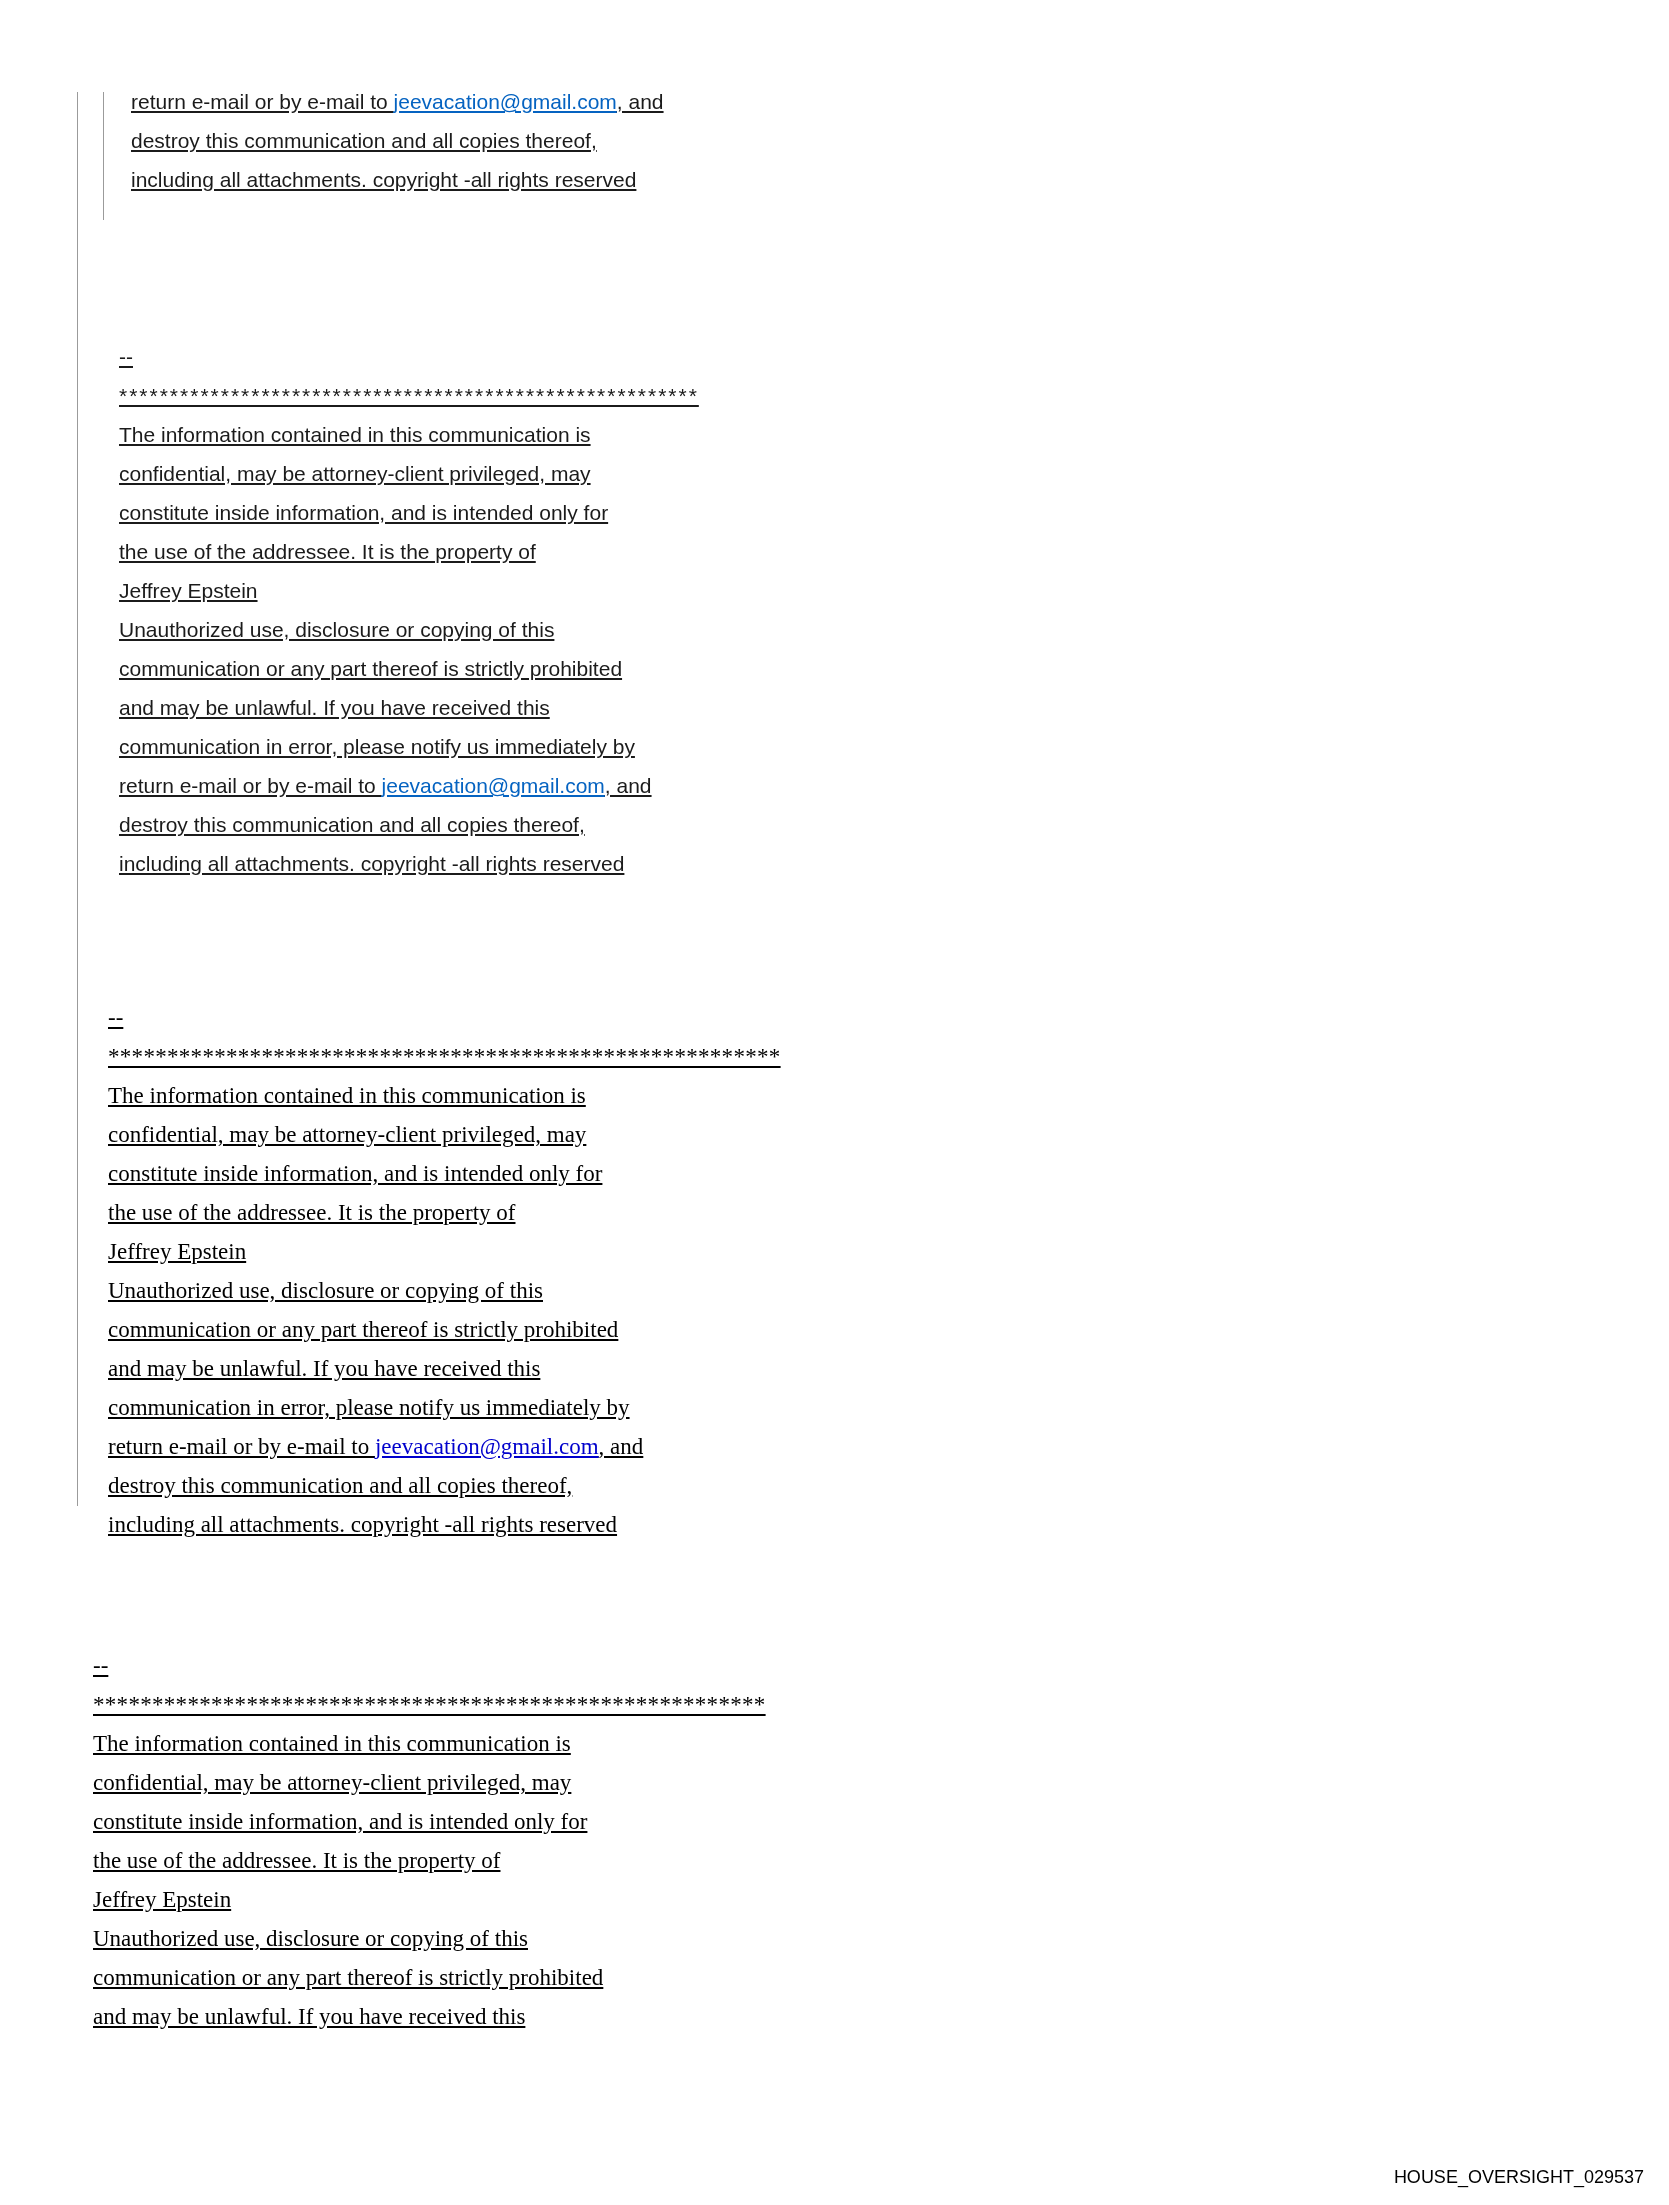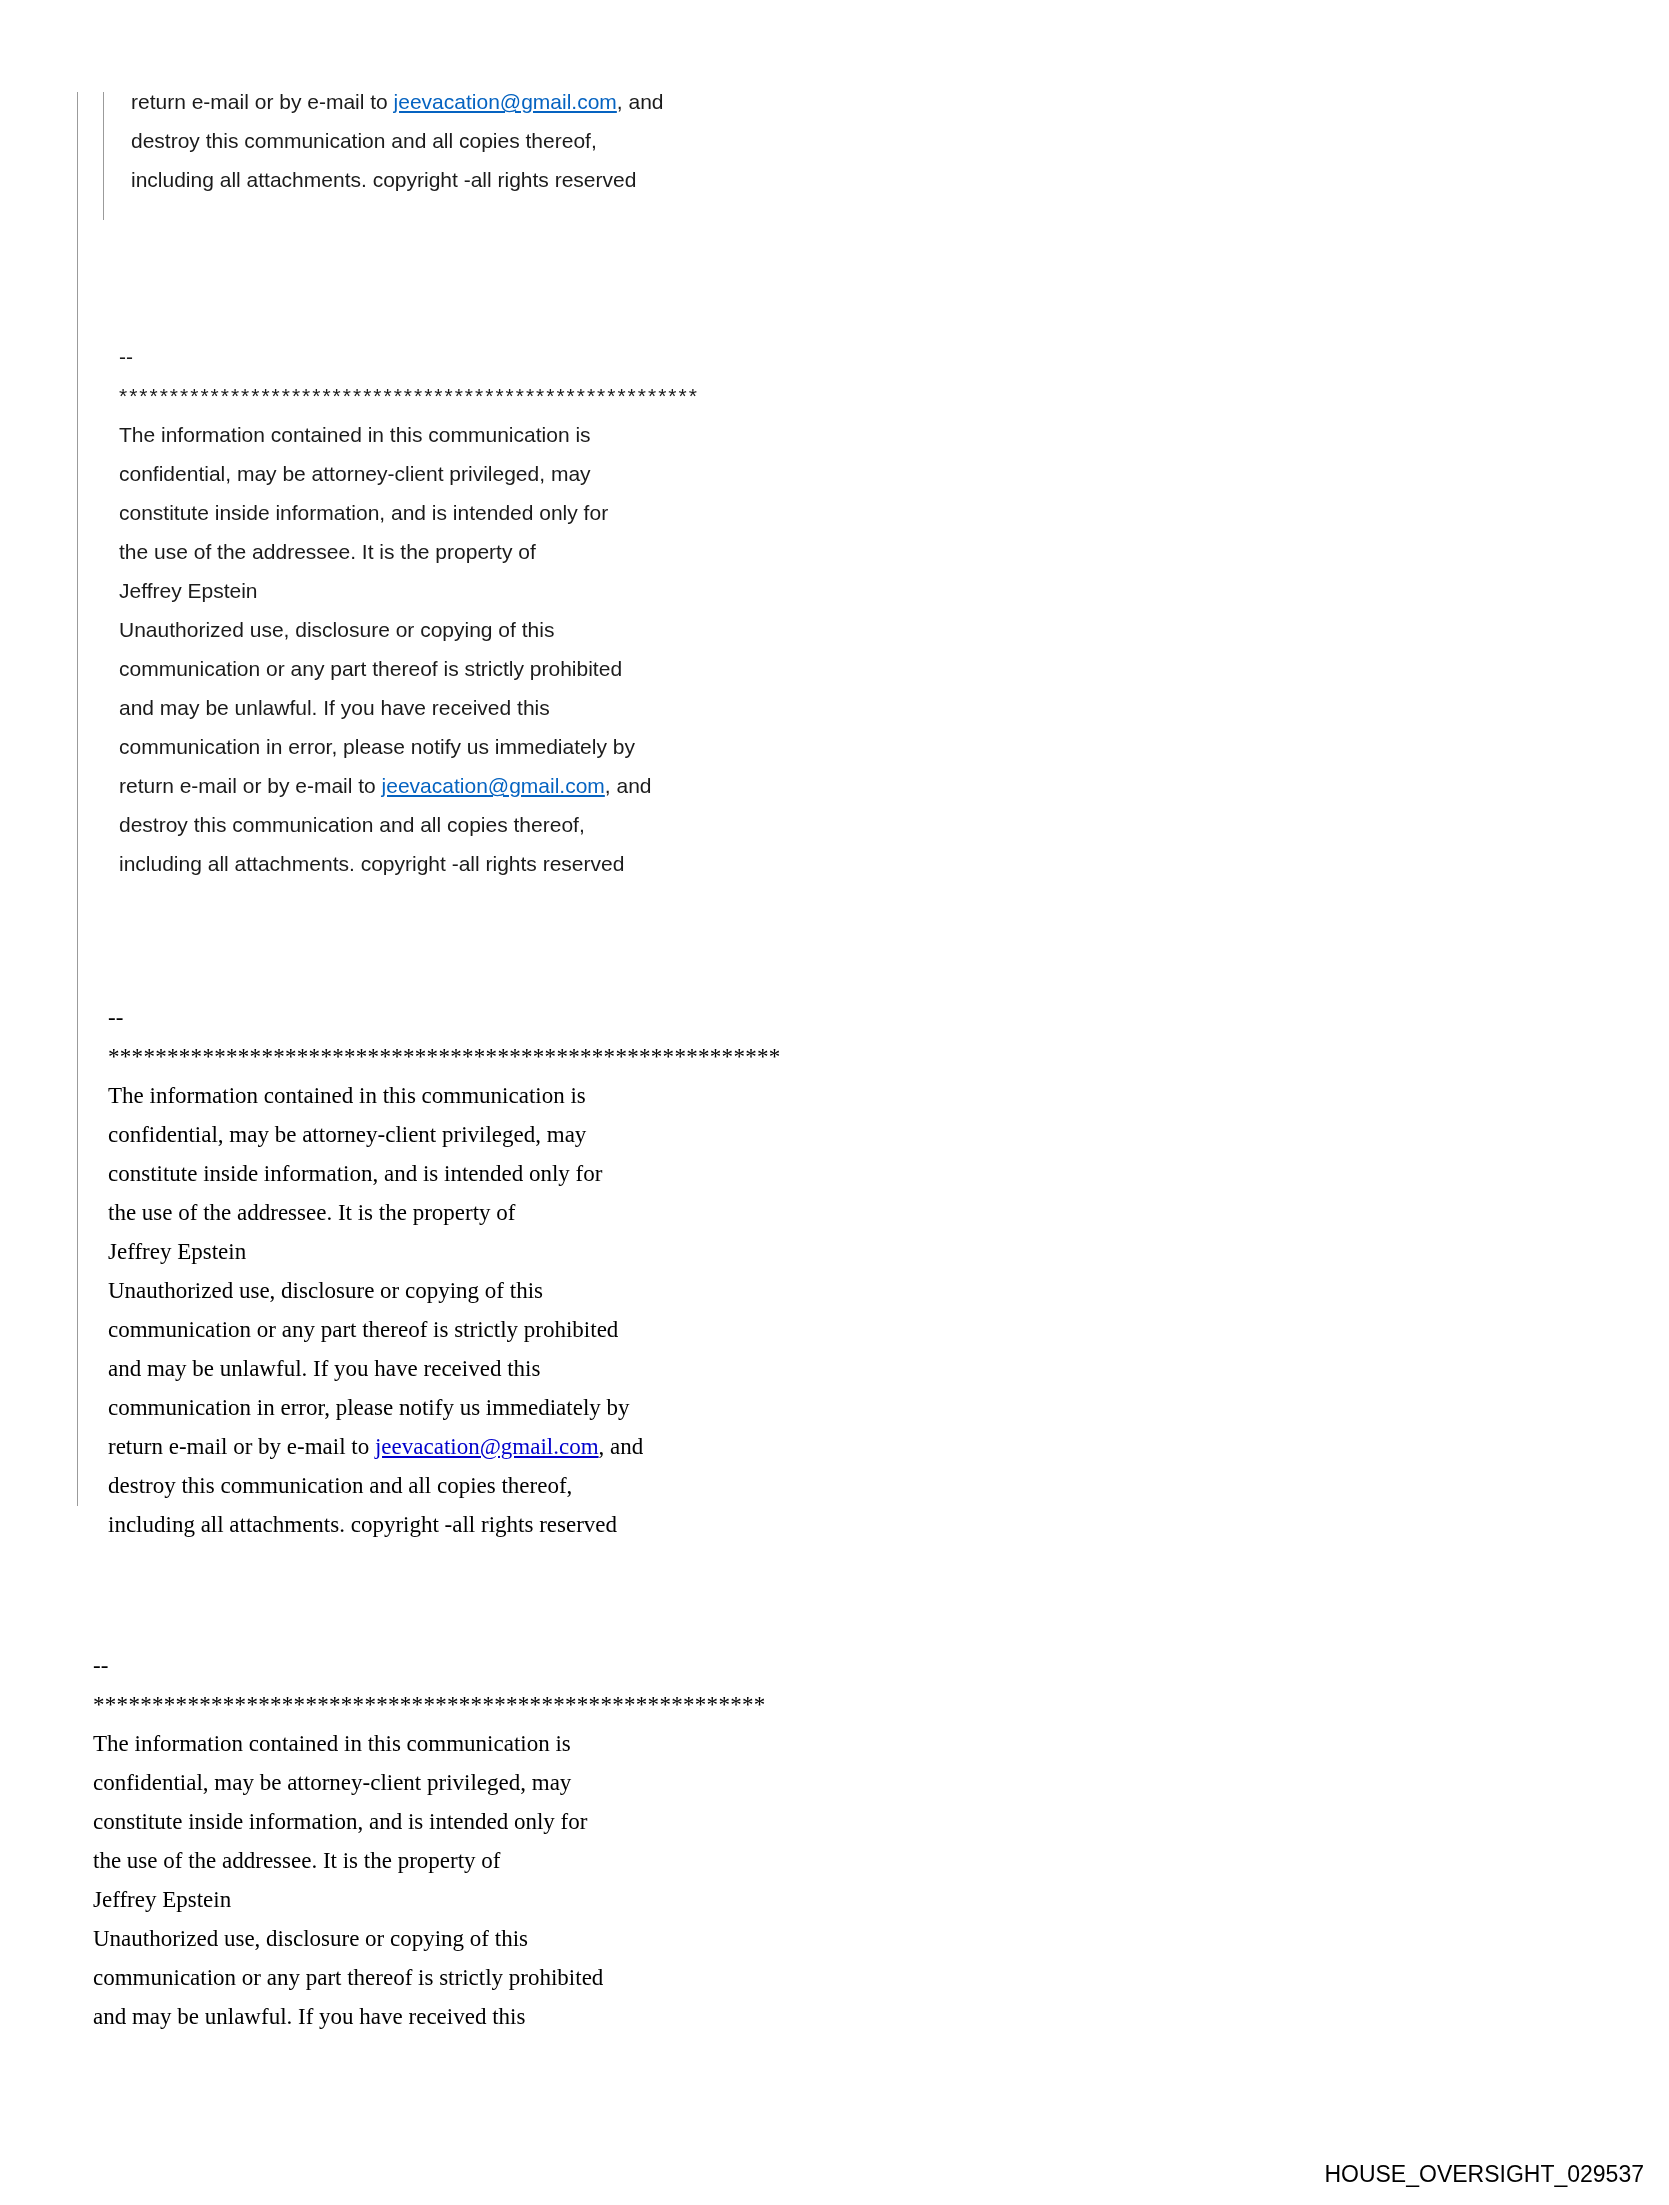--- a/index.html
+++ b/index.html
@@ -10,21 +10,21 @@
     background: #ffffff;
     overflow: hidden;
   }
   .quote-bar {
     position: absolute;
     width: 1.3px;
     background: var(--quote-bar, #9b9b9b);
   }
   #quote-bar-outer { left: 77px; top: 92px; height: 1414px; }
   #quote-bar-inner { left: 103px; top: 92px; height: 128px; }
-  .block { position: absolute; }
+  .block { position: absolute; text-decoration: underline; }
   .block.sans {
     font-family: "Liberation Sans", sans-serif;
     font-size: 21px;
     line-height: 39px;
     color: #1b1b1b;
   }
   .block.serif {
     font-family: "Liberation Serif", serif;
     font-size: 23px;
     line-height: 39px;
@@ -33,21 +33,21 @@
   .line { white-space: pre; }
   .sans .asterisks { letter-spacing: 2px; }
   .serif .asterisks { letter-spacing: 0.3px; }
   .sans .link { color: var(--link-sans, #0563C1); text-decoration: underline; cursor: pointer; }
   .serif .link { color: var(--link-serif, #0000CC); text-decoration: underline; cursor: pointer; }
   .footer-id {
     position: absolute;
     right: 25px;
     bottom: 17px;
     font-family: "Liberation Sans", sans-serif;
-    font-size: 23px;
+    font-size: 18px;
     color: #000000;
   }
 </style>
 </head>
 <body>
 
 <div class="page">
   <div id="quote-bar-outer" class="quote-bar"></div>
   <div id="quote-bar-inner" class="quote-bar"></div>
 

